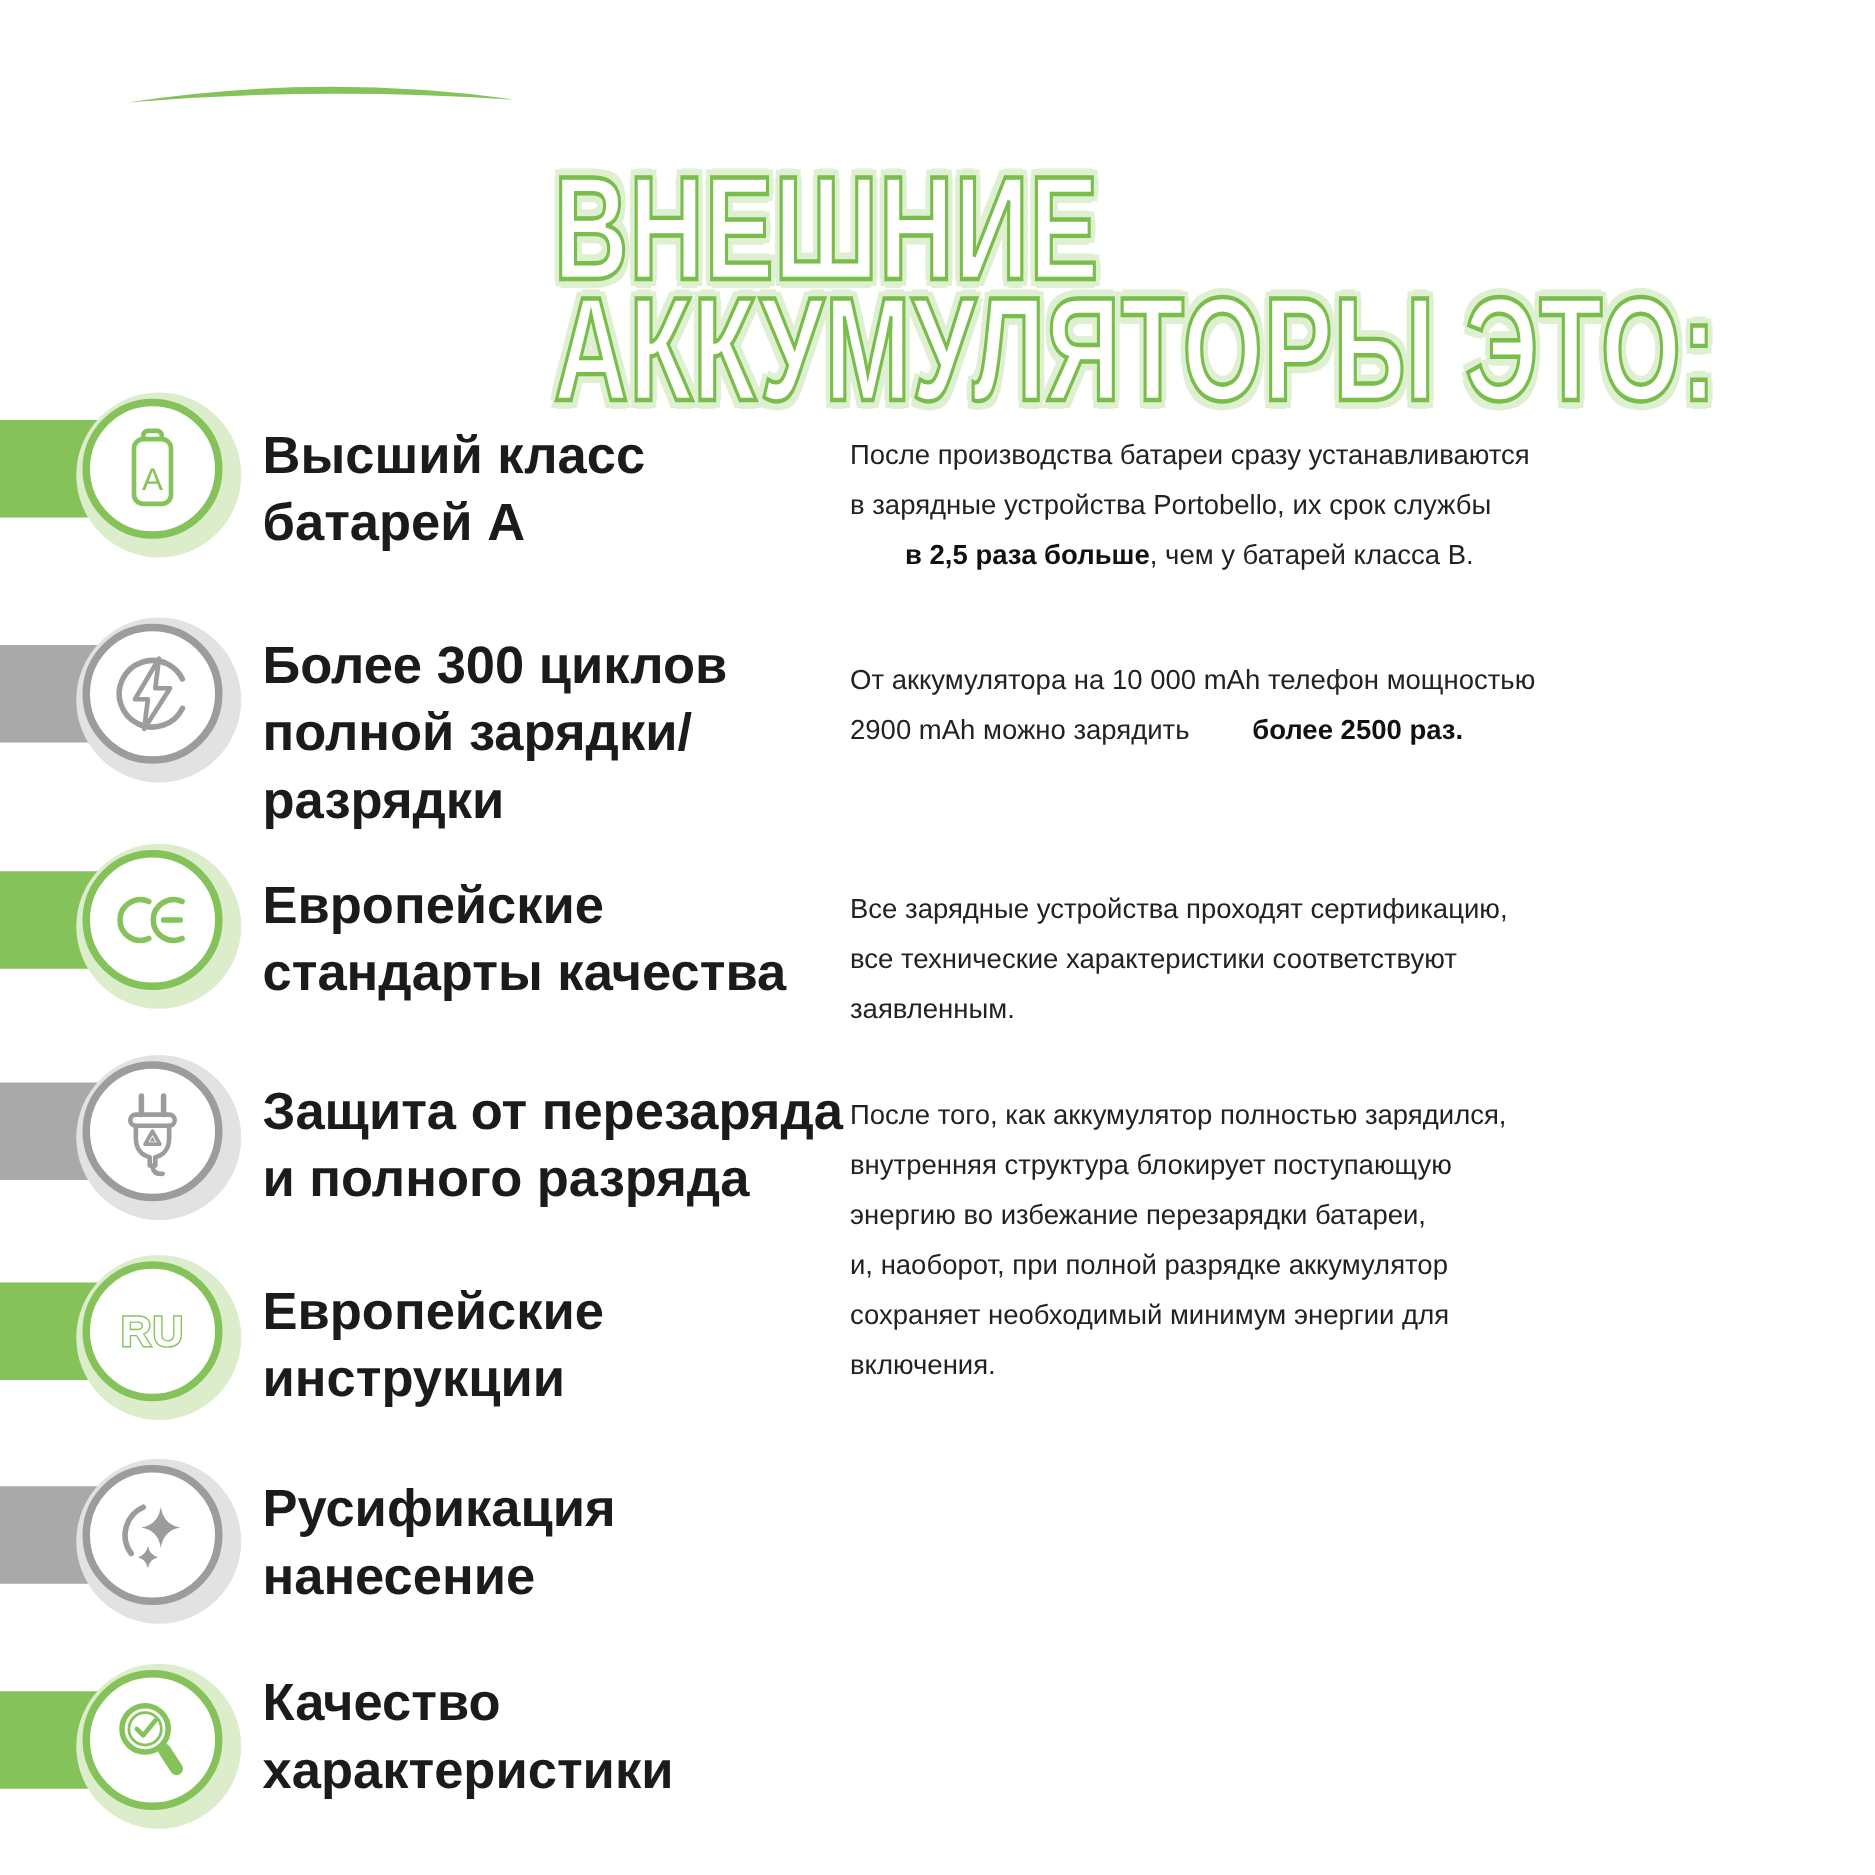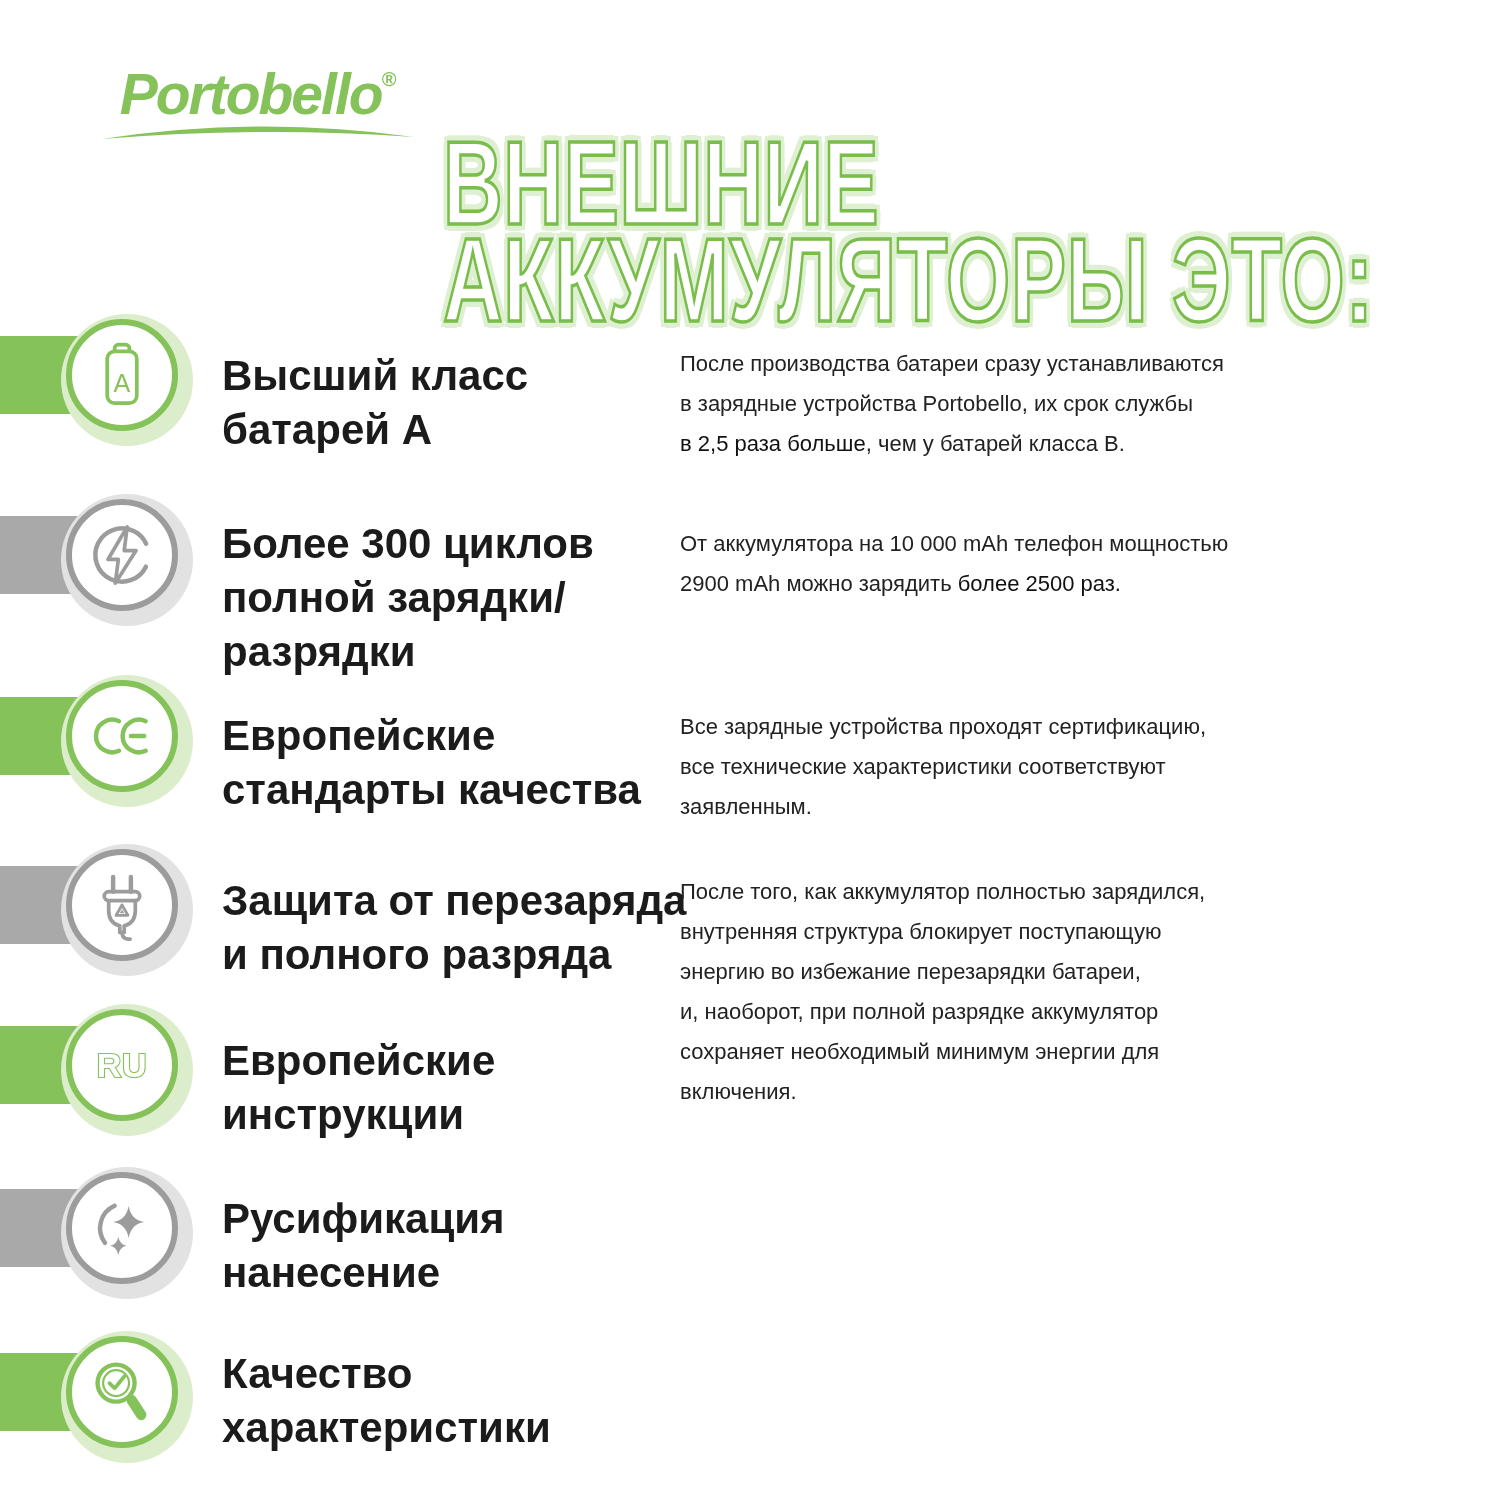--- a/index.html
+++ b/index.html
@@ -30,33 +30,32 @@
   .tab.gray{background:#A9A9A9;}
   .badge{position:absolute;left:66px;top:-56px;width:112px;height:112px;z-index:2;}
   .halo{position:absolute;inset:-10px;border-radius:50%;transform:translate(5px,5px);}
   .halo.green{background:#DCEDCB;}
   .halo.gray{background:#E2E2E2;}
   .circle{position:absolute;inset:0;background:#fff;border-radius:50%;
           display:flex;align-items:center;justify-content:center;}
   .circle.green{border:6px solid #85C25A;}
   .circle.gray{border:6px solid #9C9C9C;}
   .circle svg{width:74px;height:74px;}
-  .feat-title{position:absolute;left:210px;margin:12px;font-size:42px;font-weight:bold;
+  .feat-title{position:absolute;left:210px;margin:0;font-size:42px;font-weight:bold;
               line-height:54px;white-space:pre-line;color:#1b1b1b;}
 
   
   .desc{position:absolute;left:680px;width:800px;font-size:22px;line-height:40px;
         color:#222;white-space:pre-line;}
-  .desc b{font-weight:normal;color:#111;}
+  .desc b{font-weight:bold;color:#111;margin-left:44px;}
 </style>
 </head>
 <body>
 
 <div class="logo">
-  <div class="logo-text"><span>Portobello</span><sup>®</sup></div>
   <svg class="logo-swoosh" width="320" height="18" viewBox="0 0 320 18">
     <path d="M4,14 Q160,-10 316,12 Q160,1 4,14 Z" fill="#85C25A"></path>
   </svg>
 </div>
 
 <h1 class="hero">ВНЕШНИЕ
 АККУМУЛЯТОРЫ ЭТО:</h1>
 
 <div class="row" style="top:375px">
   <div class="tab green"></div>

